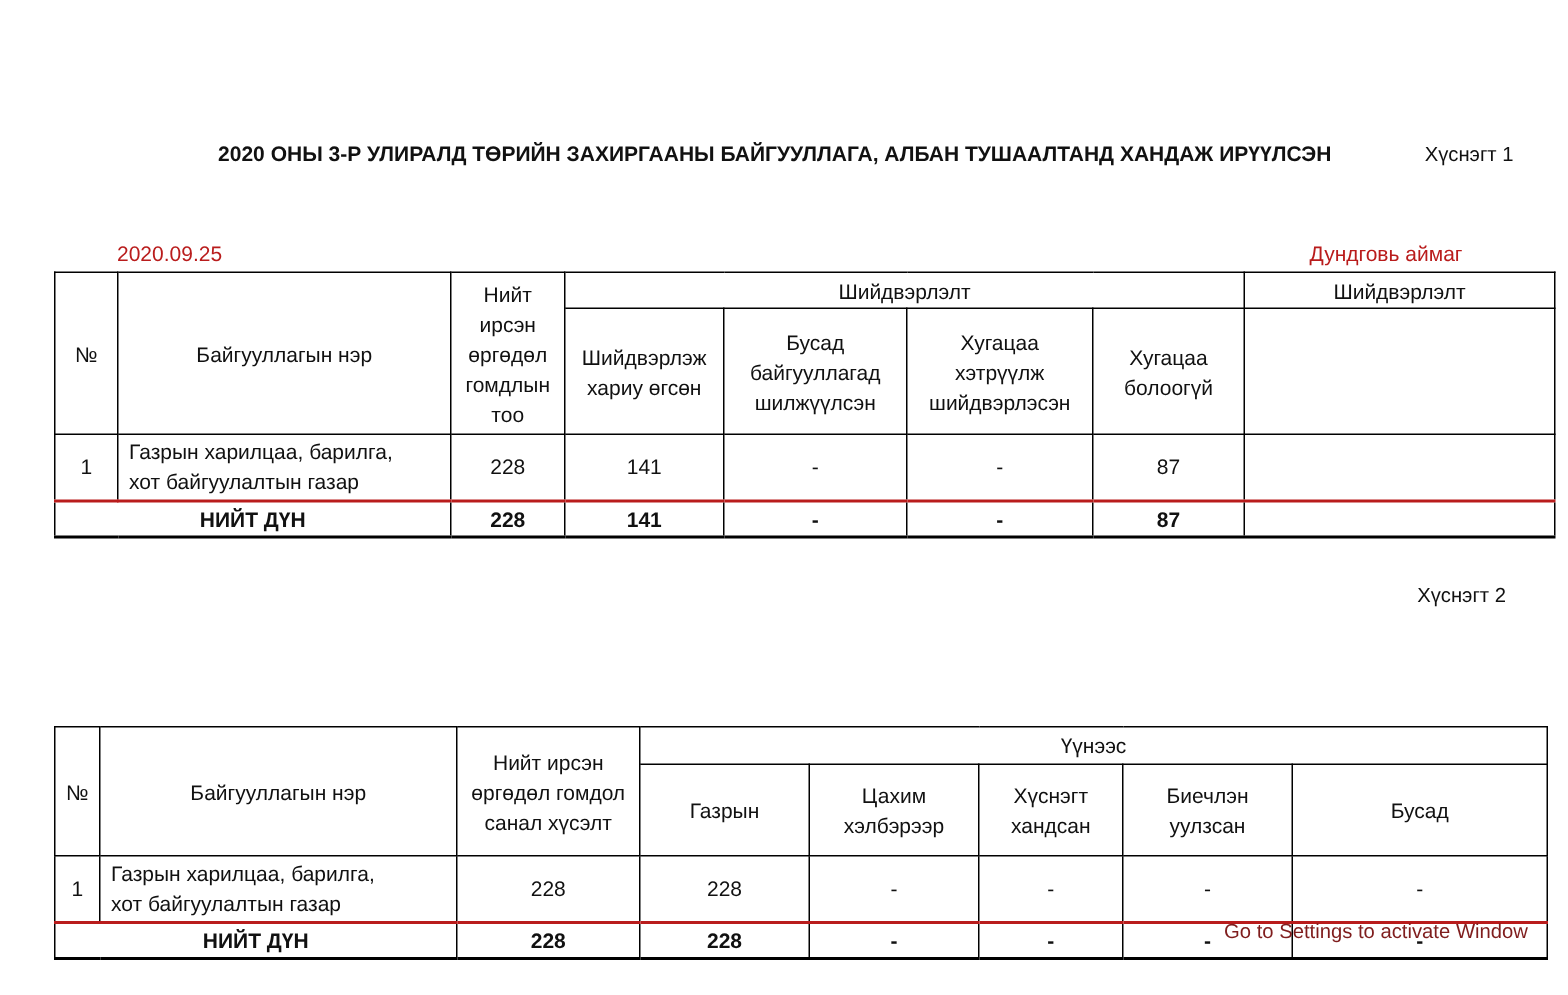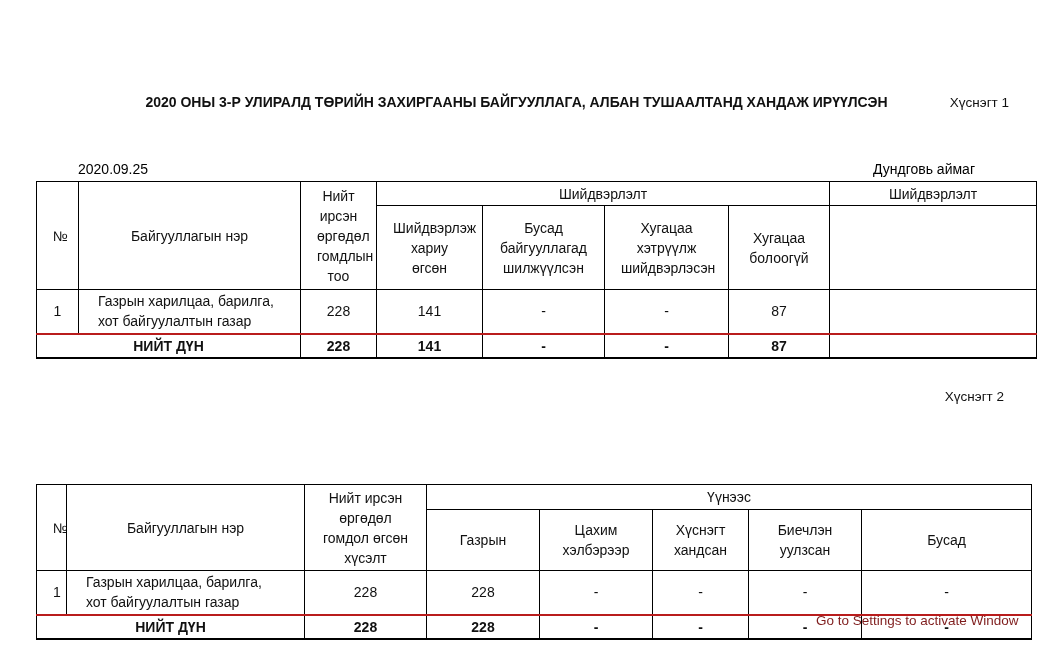--- a/index.html
+++ b/index.html
@@ -16,28 +16,28 @@
   .kusnegt2 { top:389px; right:41px; }
   .doc-title {
     position:absolute; left:0; right:12px;
     text-align:center; font-weight:bold; font-size:14px; line-height:22px; color:#111;
   }
   .title1 { top:91px; }
   .title2 { top:421px; }
   .meta-row {
     position:absolute; top:161px; left:78px; right:70px;
     display:flex; justify-content:space-between;
-    font-size:14px; color:#000000;
+    font-size:14px; color:#b91c1c;
   }
   table.tbl {
     position:absolute; border-collapse:collapse; table-layout:fixed;
     font-size:14px; color:#111;
   }
   table.tbl td {
-    border:1px solid #000; padding:1px 16px;
+    border:1px solid #000; padding:1px 4px;
     text-align:center; vertical-align:middle; line-height:20px;
     overflow:hidden;
   }
   .t1 { left:36px; top:181px; width:1000px; }
   .t2 { left:36px; top:484px; width:995px; }
   tr.total-row td { border-top:2px solid #b91c1c; border-bottom:2px solid #000; font-weight:bold; }
   td.v-bottom { vertical-align:bottom; padding-bottom:3px; }
   td.v-top { vertical-align:top; padding-top:2px; }
   td.org-cell { text-align:left; }
   .org-wrap { width:200px; text-align:left; padding-left:3px; }
@@ -128,21 +128,21 @@
       <col style="width:113px">
         <col style="width:113px">
         <col style="width:96px">
       <col style="width:113px">
         <col style="width:170px">
     </colgroup>
     <tbody>
         <tr style="height:25px">
       <td rowspan="2" class="v-top">№</td>
       <td rowspan="2" class="v-top left-hdr">Байгууллагын нэр</td>
-      <td rowspan="2">Нийт ирсэн өргөдөл гомдол өгсөн хүсэлт</td>
+      <td rowspan="2">Нийт ирсэн өргөдөл гомдол санал хүсэлт</td>
       <td colspan="5">Үүнээс</td>
     </tr>
     <tr style="height:61px">
       <td>Газрын</td>
       <td>Цахим хэлбэрээр</td>
       <td>Хүснэгт хандсан</td>
       <td>Биечлэн уулзсан</td>
       <td>Бусад</td>
     </tr>
     <tr style="height:44px">

